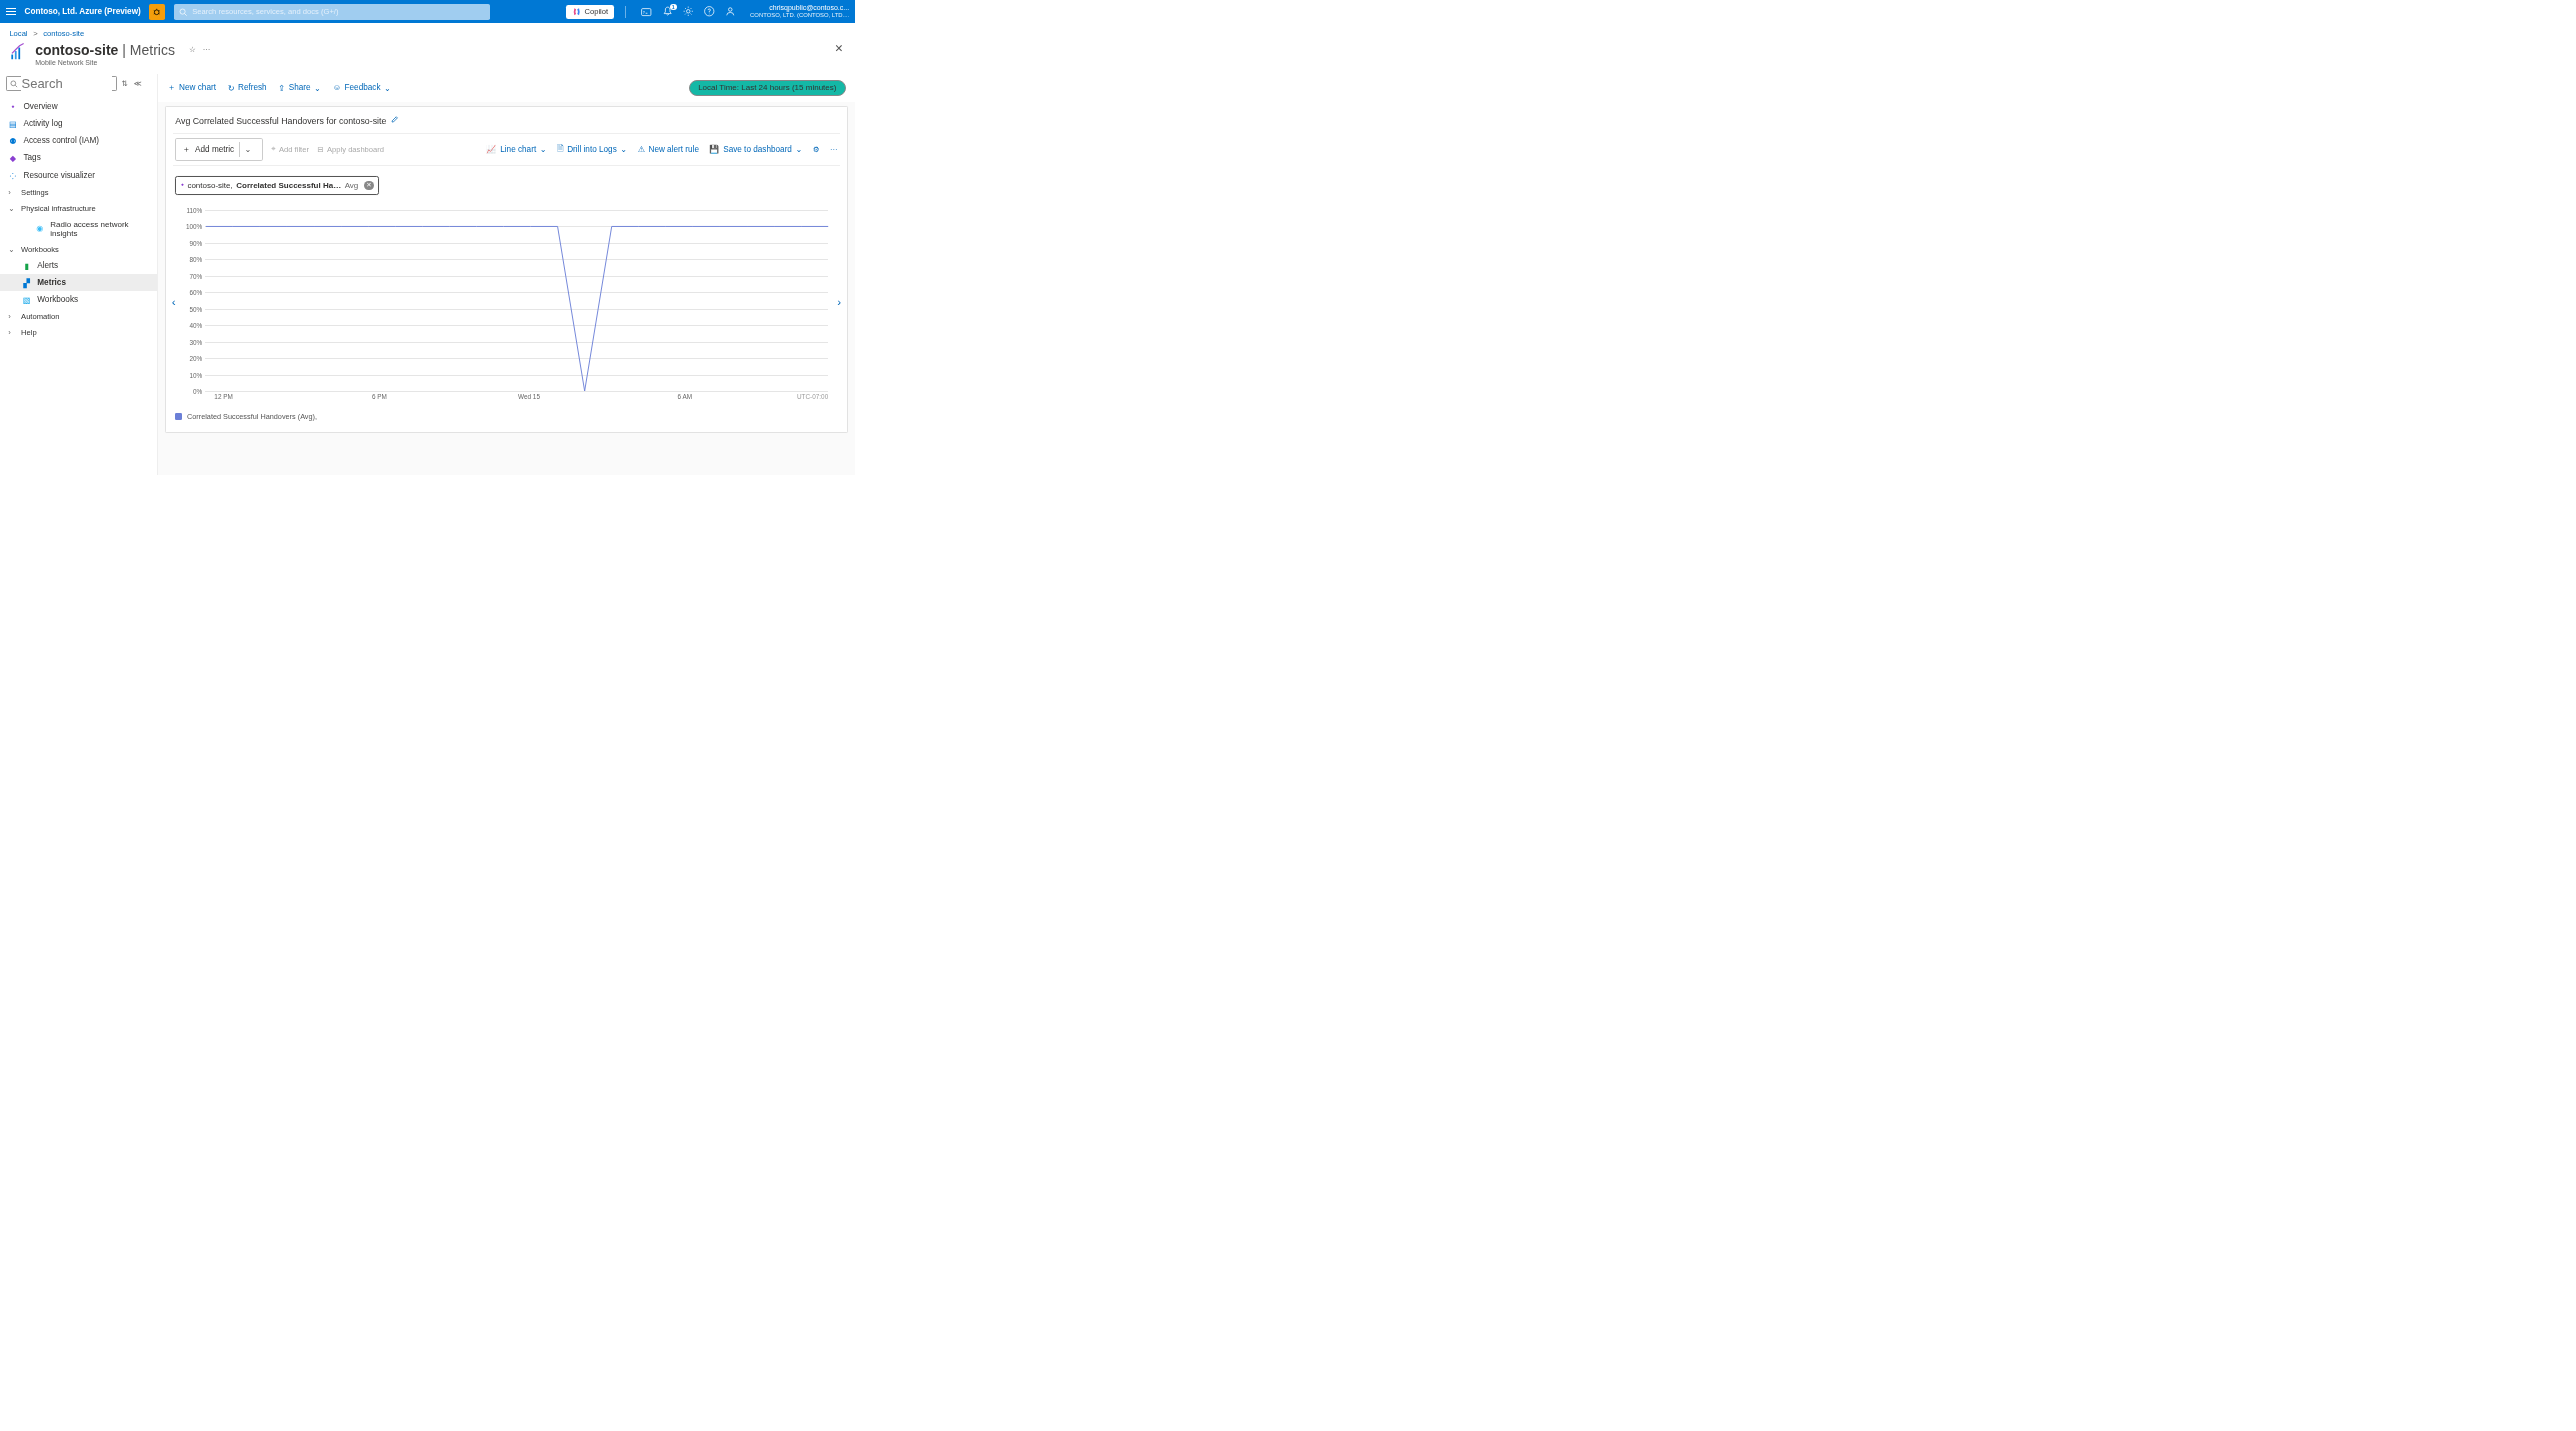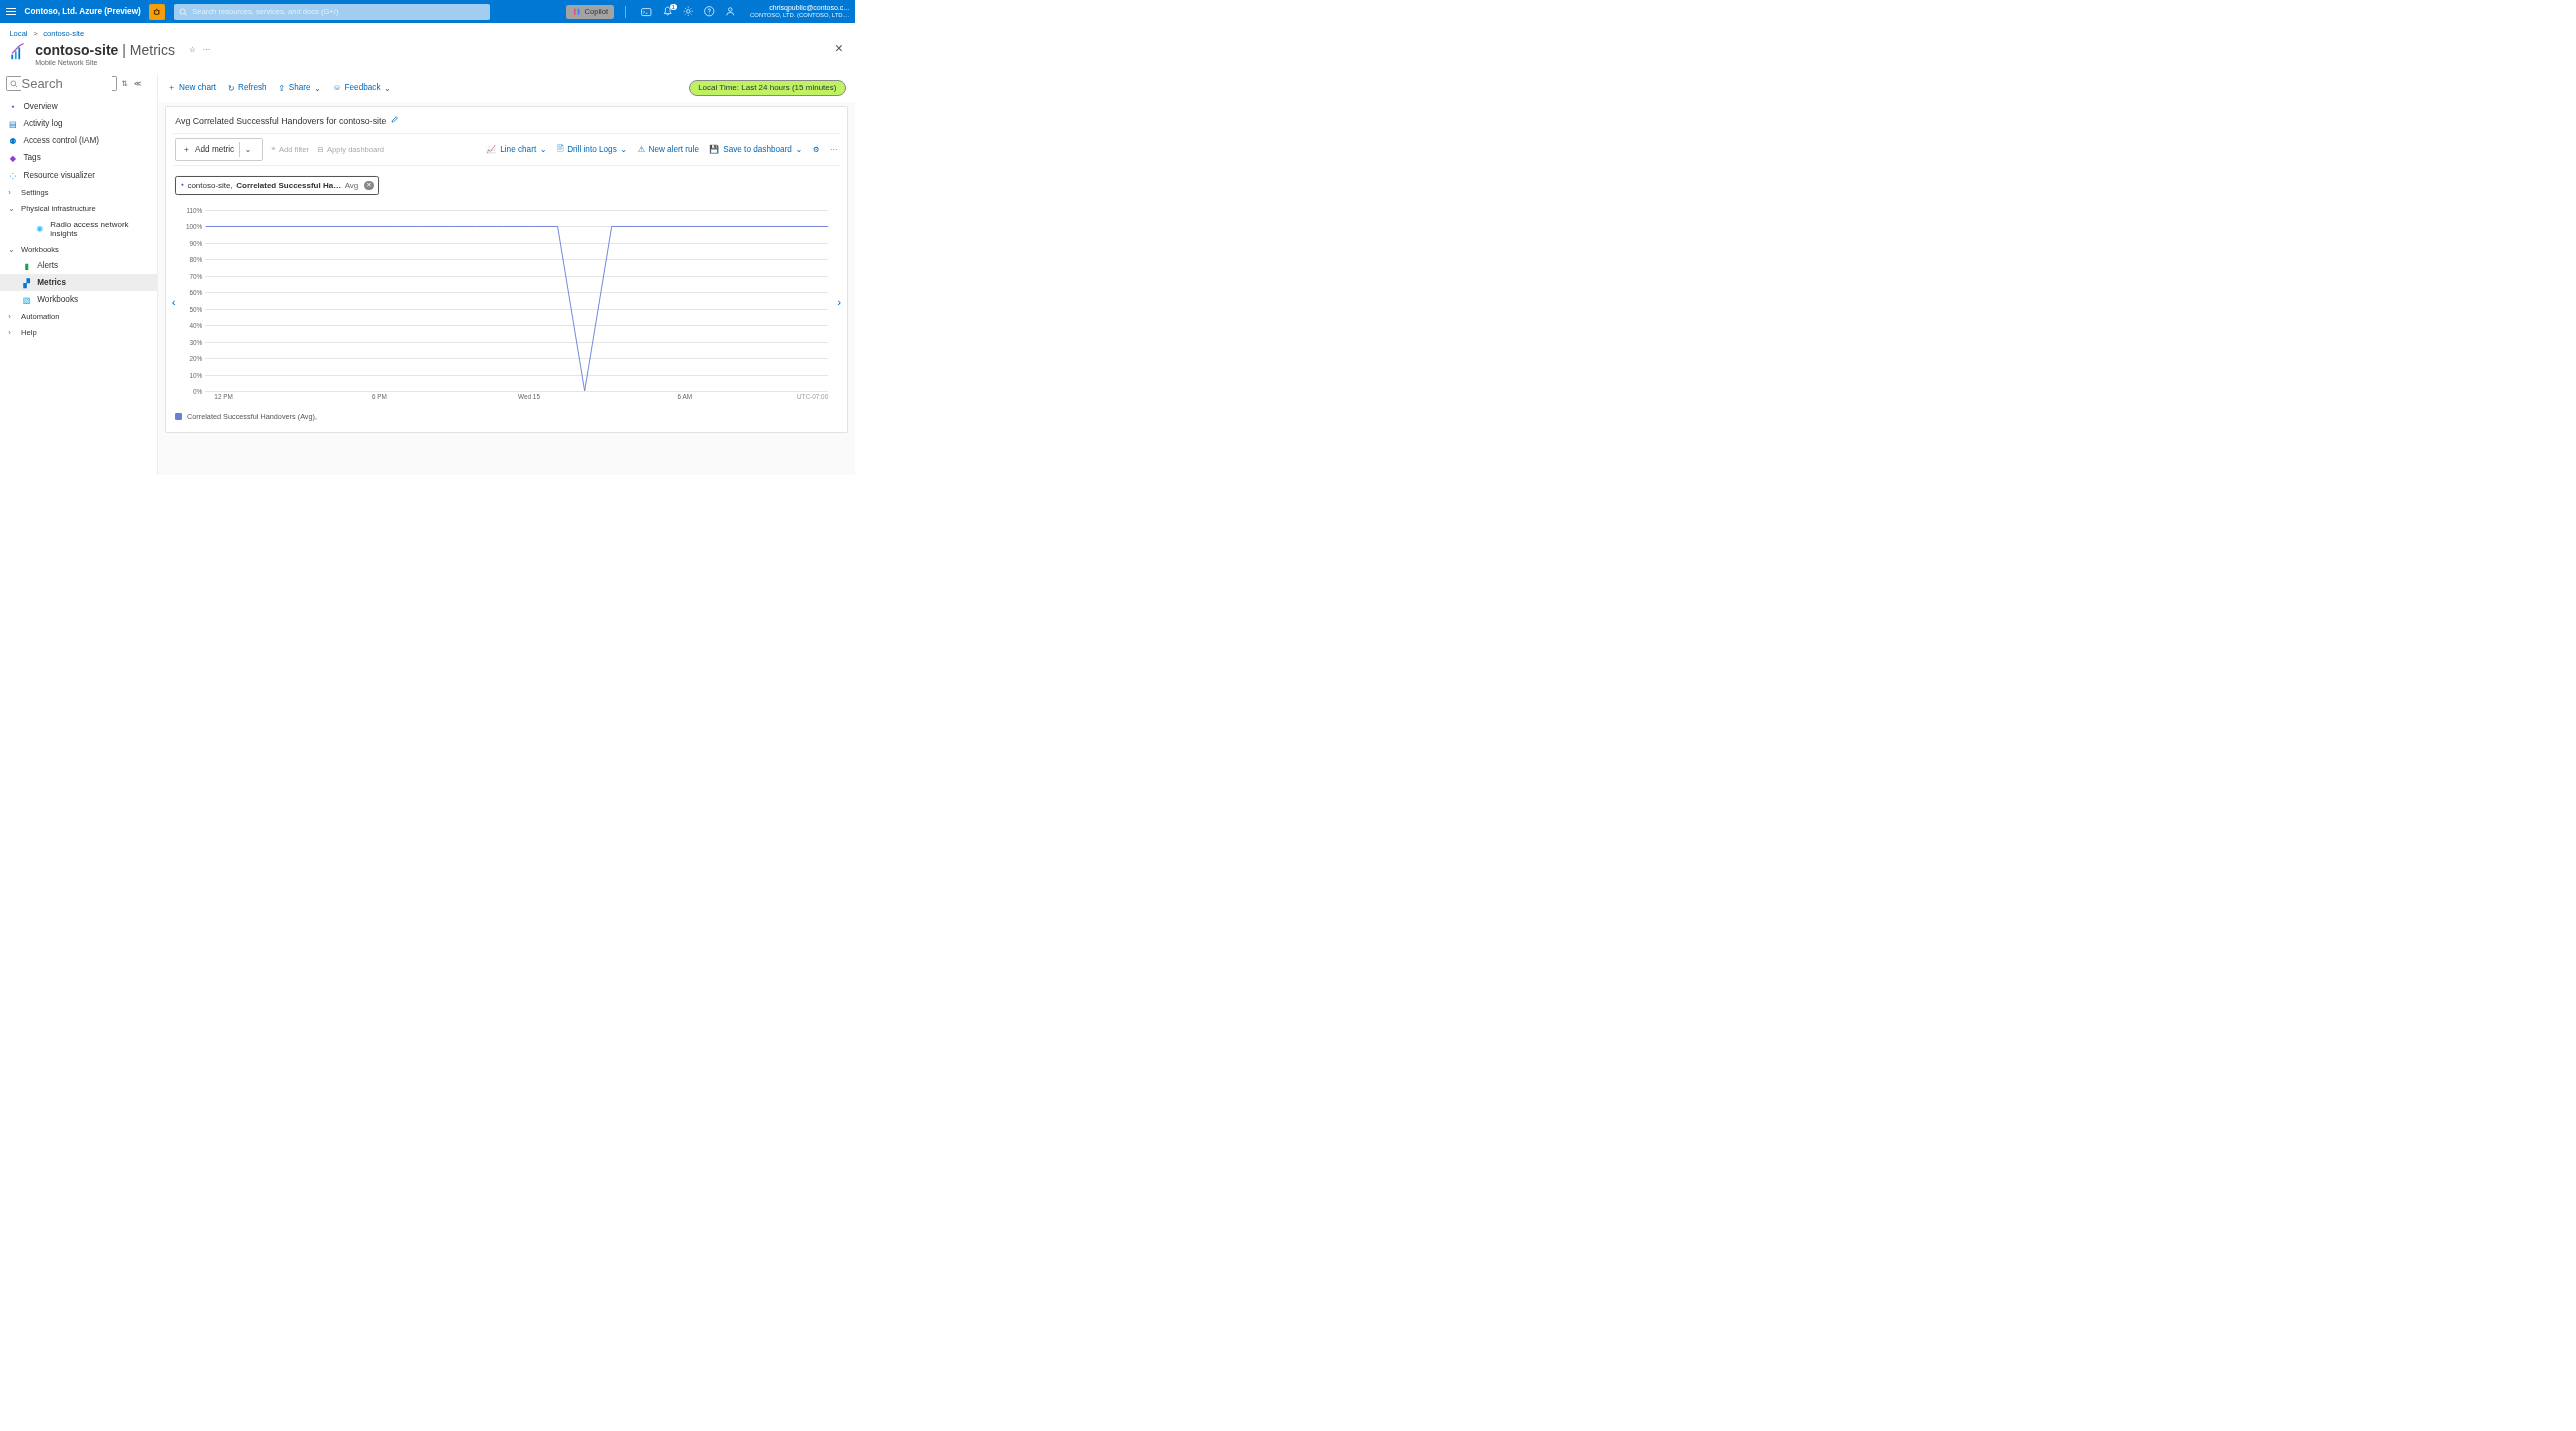--- a/index.html
+++ b/index.html
@@ -8,21 +8,21 @@
   
   .topbar { background: #0078d4; color: #fff; height: 23.4px; display: flex; align-items: center; padding: 0 5.9px; gap: 8.2px; }
   .topbar .hamburger { width: 10.5px; display:flex; flex-direction:column; gap:1.8px; cursor:pointer; }
   .topbar .hamburger span { height:1.2px; background:#fff; }
   .topbar .brand { font-weight:600; font-size:8.2px; }
   .topbar .bug { background:#f59e0b; width:16.4px; height:16.4px; display:flex; align-items:center; justify-content:center; border-radius:1.8px; }
   .topbar .search { flex: 0 0 316px; background:#a0cdf0; border-radius:1.8px; height:16.4px; display:flex; align-items:center; padding:0 5.9px; color:#fff; gap:4.7px; }
   .topbar .search input { background:transparent; border:none; outline:none; color:#fff; width:100%; font-size:7.6px; }
   .topbar .search input::placeholder { color:#e4f0fb; }
   .topbar .spacer { flex:1; }
-  .copilot-btn { background:#a3a3a3; color:#333; border-radius:2.3px; padding:2.3px 5.9px; display:flex; align-items:center; gap:3.5px; font-size:7.6px; }
+  .copilot-btn { background:#ffffff; color:#333; border-radius:2.3px; padding:2.3px 5.9px; display:flex; align-items:center; gap:3.5px; font-size:7.6px; }
   .topbar .icons { display:flex; align-items:center; gap:10.5px; margin-left:5.9px; }
   .topbar .icons .ico { position:relative; width:10.5px; height:10.5px; display:flex; align-items:center; justify-content:center; }
   .topbar .badge { position:absolute; top:-2.9px; right:-4.1px; background:#fff; color:#0078d4; font-size:5.3px; border-radius:4.7px; padding:0 2.3px; font-weight:600; }
   .topbar .acct { text-align:right; font-size:7px; line-height:1.2; margin-left:5.9px; }
   .topbar .acct .sub { font-size:5.9px; opacity:.9; }
 
   
   .crumbs { padding: 5.9px 9.4px 0; font-size:7.6px; }
   .crumbs a { color:#0067b8; text-decoration:none; }
   .crumbs .sep { color:#666; margin:0 3.5px; }
@@ -52,21 +52,21 @@
   .nav-item.subchild { padding-left: 35px; font-size:8px;}
   .nav-item.active { background:#ededed; font-weight:600; }
   .nav-item .chev { width:7px; color:#666;}
   .nav-item .ico { width:9.4px; display:flex; justify-content:center; }
 
   
   .main { flex:1; display:flex; flex-direction:column; background:#fafafa; }
   .toolbar { display:flex; align-items:center; padding:5.9px 9.4px; gap:11.7px; background:#fff; }
   .toolbar .tbtn { display:flex; align-items:center; gap:3.5px; color:#0067b8; cursor:pointer; font-size:8.2px; }
   .toolbar .tspacer { flex:1; }
-  .time-pill { border:0.6px solid #888; border-radius:9.4px; padding:2.3px 8.2px; font-size:8px; color:#333; background:#bef264; }
+  .time-pill { border:0.6px solid #888; border-radius:9.4px; padding:2.3px 8.2px; font-size:8px; color:#333; background:#14b8a6; }
 
   .card { margin: 4.7px 7px 7px; background:#fff; border:0.6px solid #e2e2e2; border-radius:1.2px; padding:5.9px 7px 10.5px; position:relative; }
   .card-title { font-size:8.8px; padding:2.3px 2.3px 7px; display:flex; align-items:center; gap:4.7px; }
   .metric-bar { display:flex; align-items:center; gap:8.2px; border-top:0.6px solid #eee; border-bottom:0.6px solid #eee; padding:4.7px 2.3px; }
   .metric-bar .addm { border:0.6px solid #ccc; border-radius:1.8px; padding:2.9px 5.9px; display:flex; align-items:center; gap:4.7px; font-size:8.2px; }
   .metric-bar .chev-split { border-left:0.6px solid #ccc; padding:2.3px 4.7px; color:#555;}
   .metric-bar .disabled { color:#aaa; display:flex; align-items:center; gap:3.5px; }
   .metric-bar .right { margin-left:auto; display:flex; align-items:center; gap:10.5px; }
   .metric-bar .right .lnk { color:#0067b8; display:flex; align-items:center; gap:3.5px; font-size:8.2px;}
 

